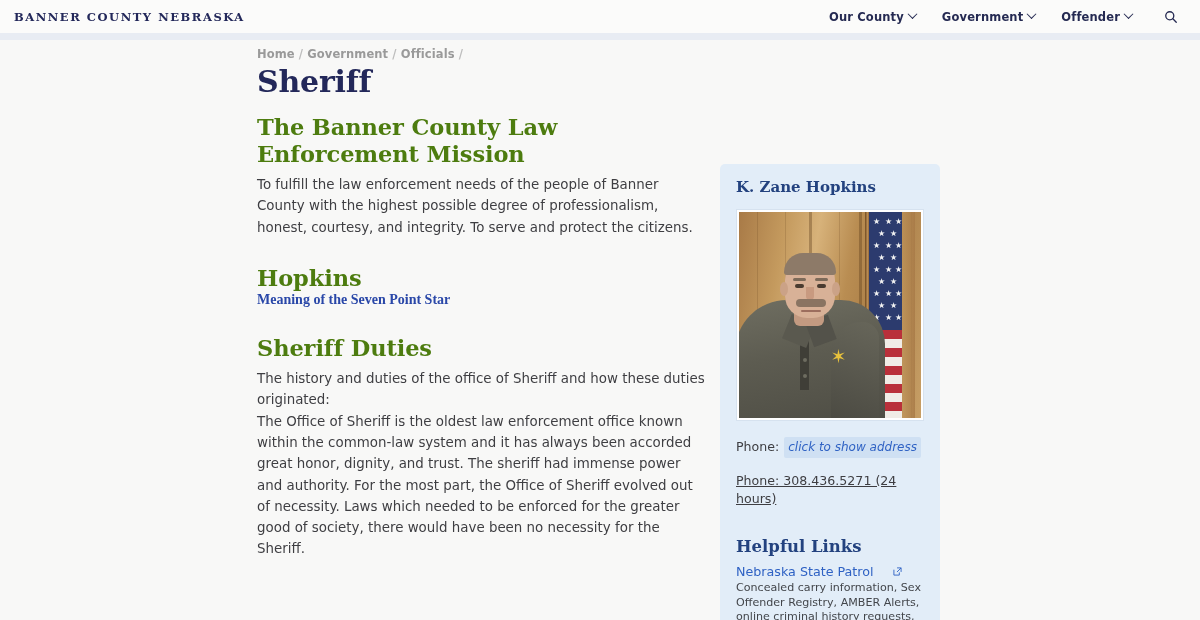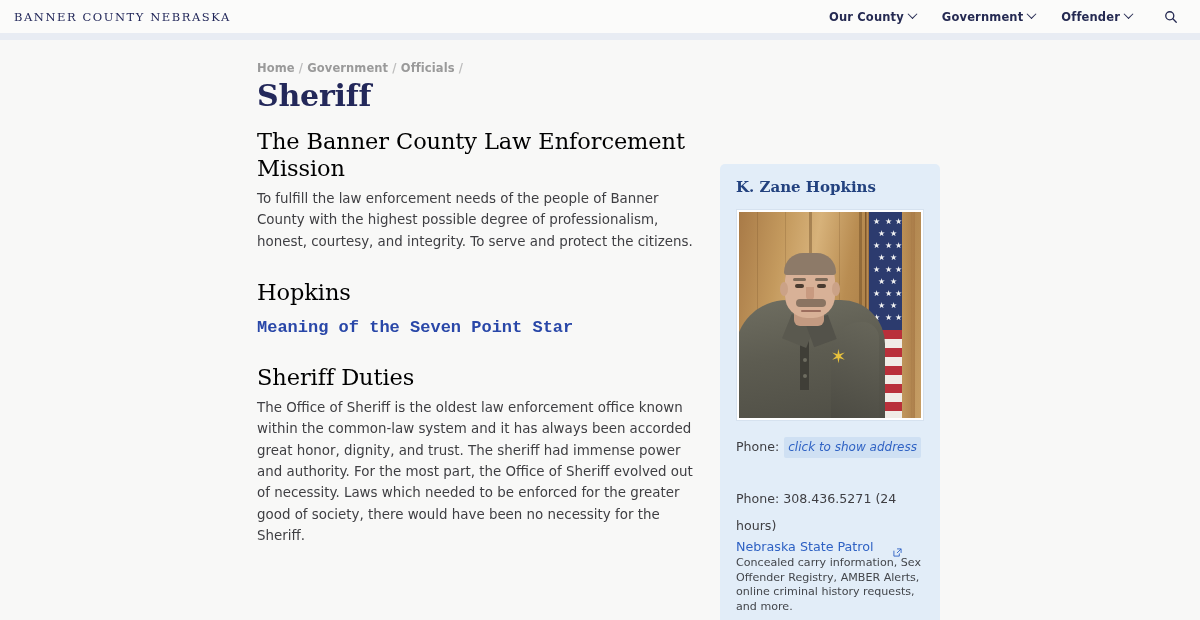--- a/index.html
+++ b/index.html
@@ -16,21 +16,21 @@
     position: relative;
     height: 33px;
     background: #fbfbfa;
     display: flex;
     align-items: center;
     justify-content: space-between;
     padding: 0 14px 0 14px;
   }
   .site-title {
     font-family: "DejaVu Serif", "Liberation Serif", serif;
-    font-weight: 400;
+    font-weight: 700;
     font-size: 11.5px;
     letter-spacing: 1.55px;
     color: #23285a;
     text-transform: uppercase;
     white-space: nowrap;
   }
   .nav {
     display: flex;
     align-items: center;
     gap: 26px;
@@ -63,21 +63,21 @@
   }
   .header-underline {
     height: 7px;
     background: #e8ecf3;
   }
 
   
   .page {
     position: relative;
     width: 1200px;
-    padding-top: 21px;
+    padding-top: 7px;
   }
   .container {
     position: relative;
     margin: 0 auto;
     width: 690px;
     margin-left: 257px;
   }
 
   .breadcrumb {
     font-size: 11.5px;
@@ -100,34 +100,34 @@
 
   
   .main-col {
     position: absolute;
     top: 67px;
     left: 0;
     width: 452px;
   }
   h2.sec {
     font-family: "DejaVu Serif", "Liberation Serif", serif;
-    font-weight: 400;
+    font-weight: 700;
     font-size: 22.5px;
     line-height: 1.18;
-    color: #000000;
+    color: #4d7c0f;
     margin: 0 0 7px 0;
     letter-spacing: -0.1px;
   }
   h2.sec.tight { margin-bottom: 0px; }
   h3.sub {
-    font-family: Liberation Mono, monospace;
-    font-weight: 700;
-    font-size: 17px;
+    font-family: Liberation Serif, serif;
+    font-weight: 700;
+    font-size: 14px;
     color: #2947a8;
-    margin: 12px 0 5px 0;
+    margin: 0 0 5px 0;
   }
   p.body {
     font-size: 13.4px;
     line-height: 21.3px;
     color: #3e3e42;
     margin: 0;
   }
   .gap-lg { height: 27px; }
   .gap-md { height: 22px; }
 
@@ -248,31 +248,31 @@
   .contact-row { display: flex; align-items: baseline; gap: 5px; }
   .email-link {
     font-style: italic;
     font-size: 12px;
     color: #2f62c4;
     background: #cfe0f3;
     padding: 1px 4px;
     border-radius: 2px;
     cursor: pointer;
   }
-  .phone { margin-top: 27px; line-height: 27px; }
+  .phone { margin-top: 14px; line-height: 18px; text-decoration: underline; }
 
   .helpful-title {
     font-family: "DejaVu Serif", "Liberation Serif", serif;
     font-weight: 700;
     font-size: 16.5px;
     color: #23427f;
     margin: 29px 0 8px 0;
   }
   .link-row {
-    display: flex; align-items: flex-end; gap: 19px;
+    display: flex; align-items: flex-start; gap: 19px;
     font-size: 12.7px; font-weight: 500;
     color: #2f62c4;
     cursor: pointer;
     margin-bottom: 2px;
   }
   .ext-icon { display:inline-block; width:9px; height:9px; position:relative; }
   .link-desc {
     font-size: 11.1px;
     line-height: 14.6px;
     color: #43464b;
@@ -336,20 +336,21 @@
 
       <section>
         <h2 class="sec tight">Hopkins</h2>
         <h3 class="sub">Meaning of the Seven Point Star</h3>
       </section>
 
       <div class="gap-md"></div>
 
       <section>
         <h2 class="sec">Sheriff Duties</h2>
+        <p class="body">The history and duties of the office of Sheriff and how these duties originated:</p>
         <p class="body">The Office of Sheriff is the oldest law enforcement office known within the common-law system and it has always been accorded great honor, dignity, and trust. The sheriff had immense power and authority. For the most part, the Office of Sheriff evolved out of necessity. Laws which needed to be enforced for the greater good of society, there would have been no necessity for the Sheriff.</p>
 
       </section>
 
     </div>
   </div>
 
   <aside class="sidebar">
     <div class="side-name">K. Zane Hopkins</div>
 
@@ -416,20 +417,21 @@
     </div>
 
     <div class="contact">
       <div class="contact-row">
         <span>Phone:</span>
         <span class="email-link">click to show address</span>
       </div>
       <div class="phone">Phone: 308.436.5271 (24 hours)</div>
     </div>
 
+    <div class="helpful-title">Helpful Links</div>
 
     <div class="link-row">
       <span>Nebraska State Patrol</span>
       <span class="ext-icon">
         <svg width="9" height="9" viewBox="0 0 10 10">
           <path d="M1 3 L1 9 L7 9 L7 6" fill="none" stroke="#2f62c4" stroke-width="1"></path>
           <path d="M4.5 1 L9 1 L9 5.5" fill="none" stroke="#2f62c4" stroke-width="1"></path>
           <line x1="4.4" y1="5.6" x2="9" y2="1" stroke="#2f62c4" stroke-width="1"></line>
         </svg>
       </span>

